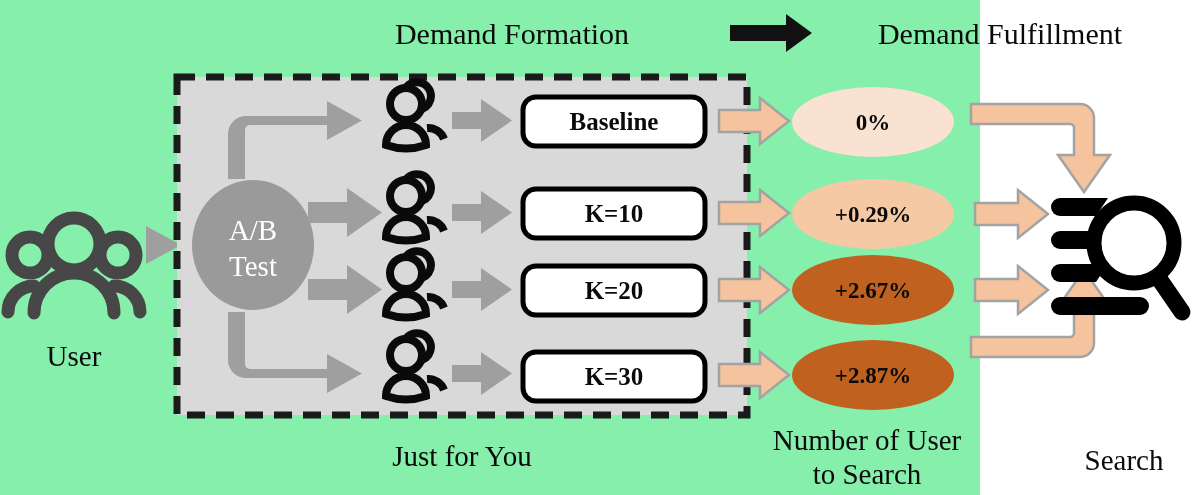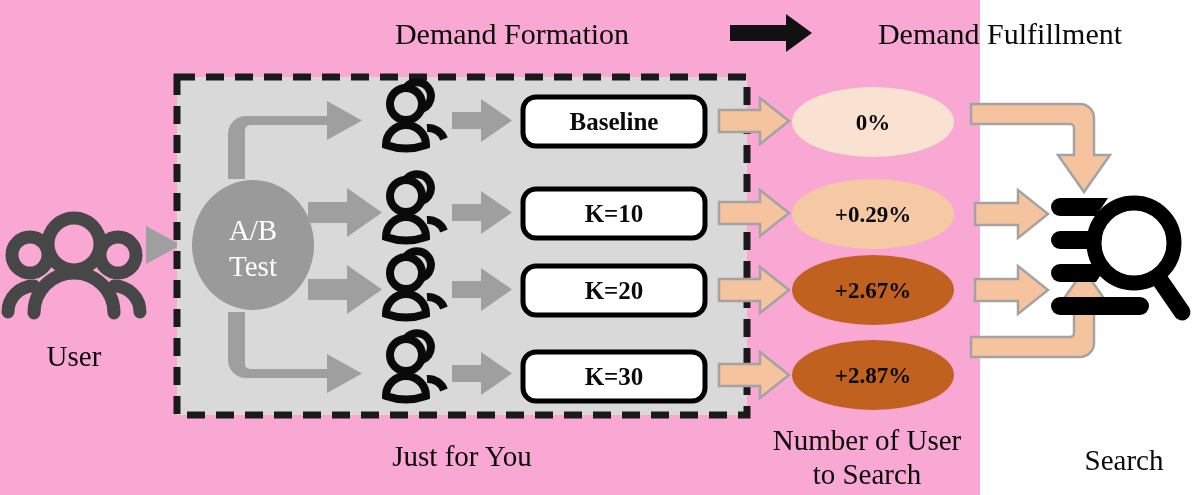--- a/index.html
+++ b/index.html
@@ -10,21 +10,21 @@
   body {
     width: 1196px;
     height: 495px;
     font-family: "Liberation Serif", "DejaVu Serif", serif;
     overflow: hidden;
   }
   #stage {
     position: relative;
     width: 980px;
     height: 495px;
-    background: #f9a8d4;
+    background: #86efac;
   }
   svg.diagram {
     position: absolute;
     top: 0;
     left: 0;
     width: 1196px;
     height: 495px;
     display: block;
   }
   .hdr-text {

